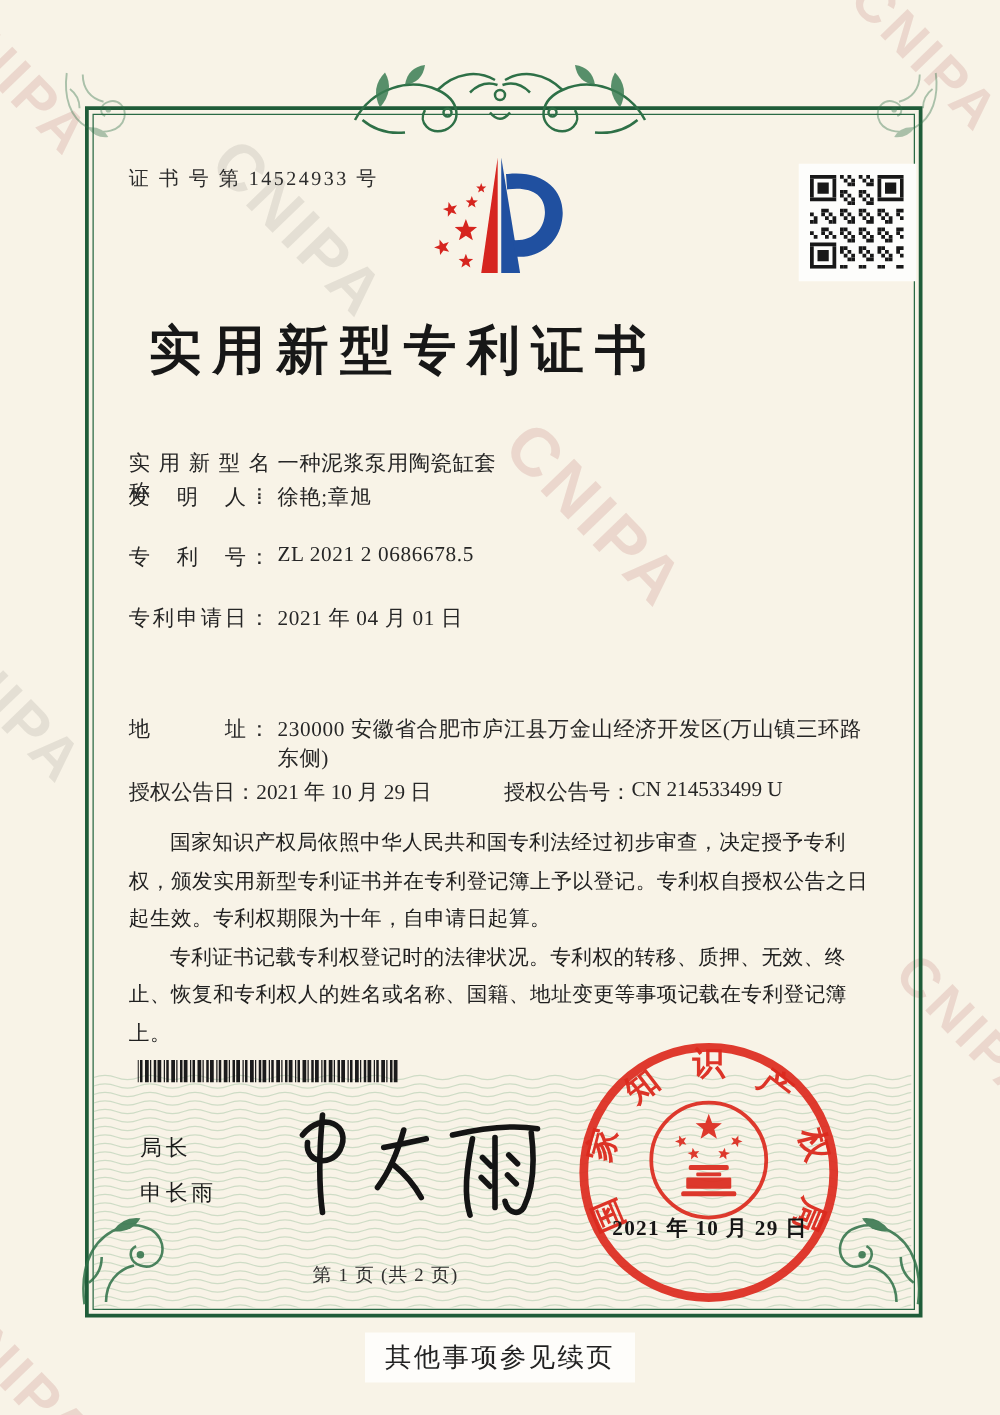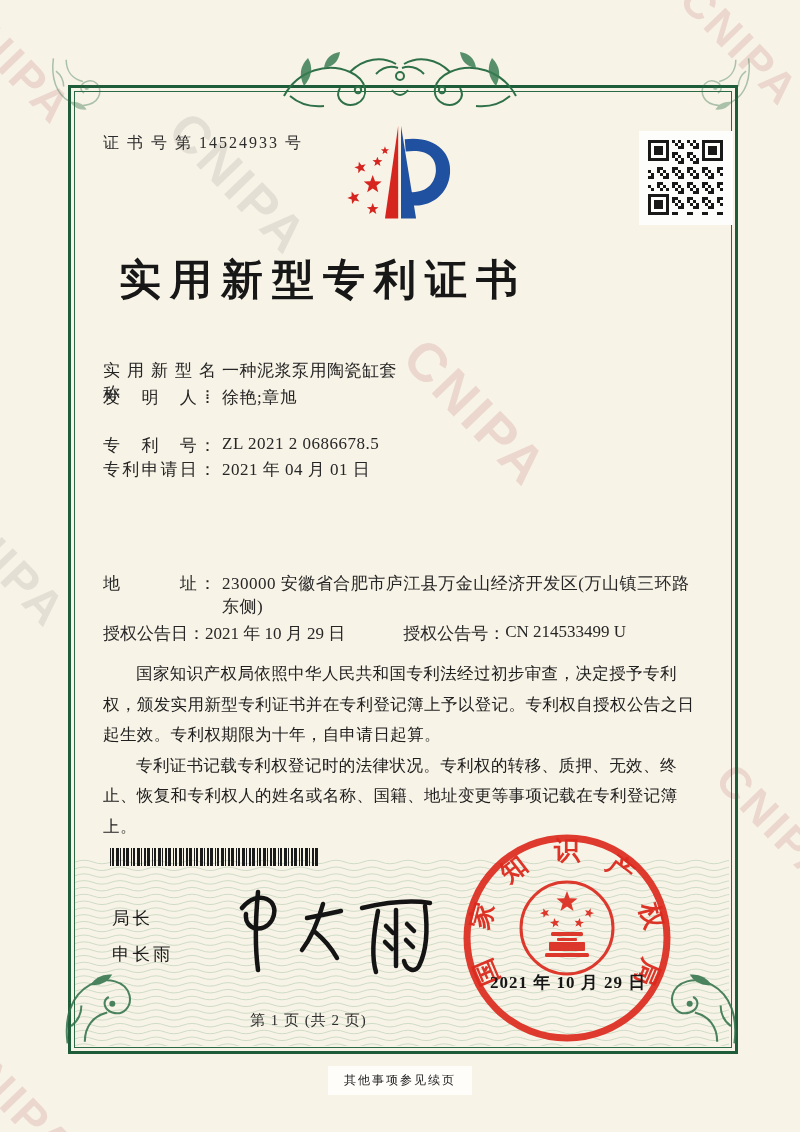--- a/index.html
+++ b/index.html
@@ -37,21 +37,21 @@
   .orn .leaf{fill:#3b7d54;stroke:none;opacity:.85;}
   svg.corner{position:absolute;overflow:visible;}
 
   
   .certno{position:absolute;left:103px;top:133px;font-size:16px;letter-spacing:2px;color:#2c2c2c;}
   .title{position:absolute;left:0;top:252px;width:646px;text-align:center;
          font-size:42px;font-weight:700;letter-spacing:9px;color:#171717;}
   .row{position:absolute;left:103px;display:flex;font-size:17px;color:#262626;}
   .row .lab{width:113px;flex:0 0 113px;text-align:justify;text-align-last:justify;}
   .row .val{margin-left:6px;letter-spacing:.5px;}
-  .r1{top:336px;margin-top:23px;} .r2{top:386px;} .r3{top:434px;} .r4{top:458px;justify-content:flex-end;} .r5{top:531px;}
+  .r1{top:336px;margin-top:23px;} .r2{top:386px;} .r3{top:434px;} .r4{top:483px;justify-content:flex-end;} .r5{top:531px;}
   .r6{top:572px;} .r6 .val{width:482px;line-height:23px;}
   .grant{top:622px;} .grant .g2{margin-left:58px;}
   .paras{position:absolute;left:103px;top:659px;width:597px;font-size:16.5px;
          line-height:30.5px;color:#202020;letter-spacing:.4px;}
   .paras p{margin:0;text-indent:2em;font-family:Liberation Serif, serif;}
 
   #barcode{position:absolute;left:110px;top:848px;width:210px;height:18px;}
   #barcode rect{fill:#1b1b1b;}
 
   .signer{position:absolute;left:112px;top:906px;font-size:17.5px;color:#1c1c1c;letter-spacing:3px;}
@@ -70,21 +70,21 @@
 
   .qrpad{position:absolute;left:639px;top:131px;width:94px;height:94px;background:#fdfdfb;}
   #qr{position:absolute;left:9px;top:9px;width:75px;height:75px;}
   #qr rect{fill:#181818;}
 
   #logo{position:absolute;left:335px;top:117px;width:132px;height:120px;}
 
   .pageinfo{position:absolute;left:250px;top:1011px;width:300px;
             font-size:15px;color:#2f2f2f;letter-spacing:1px;}
   .contin{position:absolute;left:50%;top:1066px;transform:translateX(-50%);
-          background:rgba(255,255,255,.8);padding:6px 16px;font-size:12px;
+          background:rgba(255,255,255,.8);padding:6px 16px;font-size:21px;
           color:#222;letter-spacing:2px;font-family:Liberation Serif, serif;}
 </style>
 </head>
 <body>
 
 <div class="page">
 
   <div class="wm pink w1">CNIPA</div>
   <div class="wm pink w2">CNIPA</div>
   <div class="wm gray w3">CNIPA</div>

